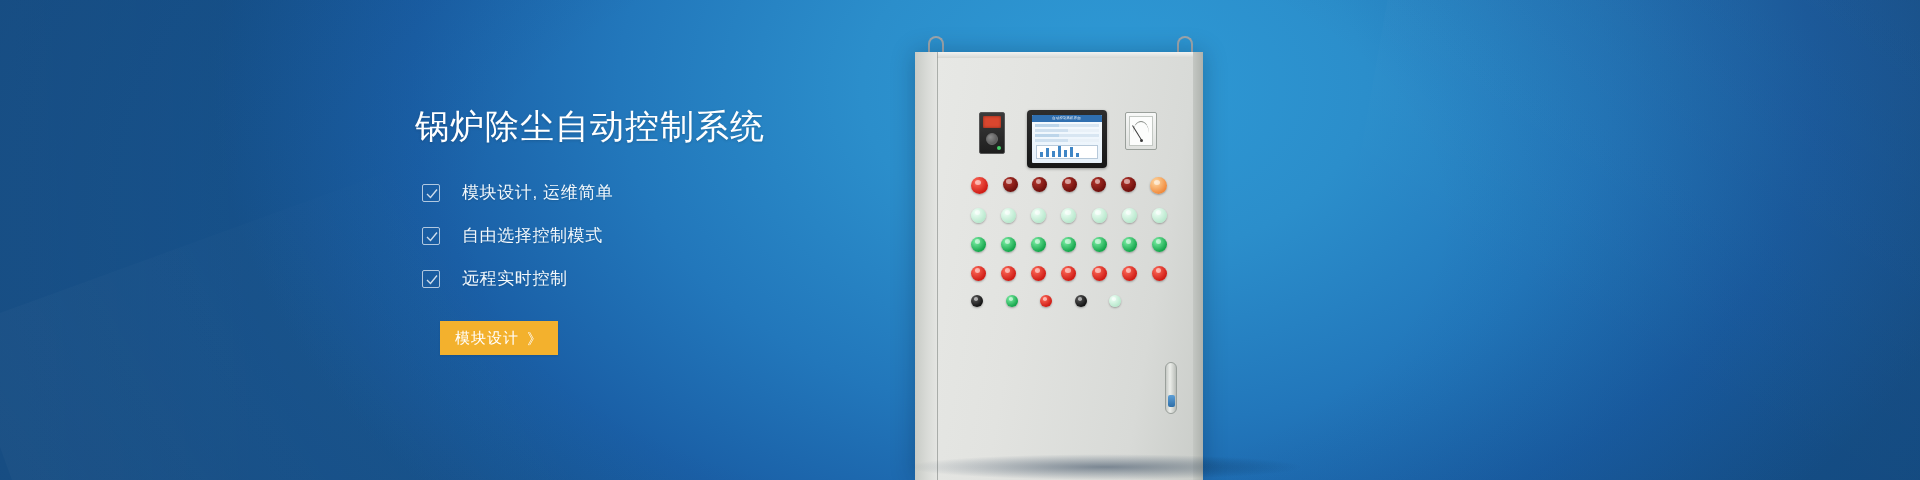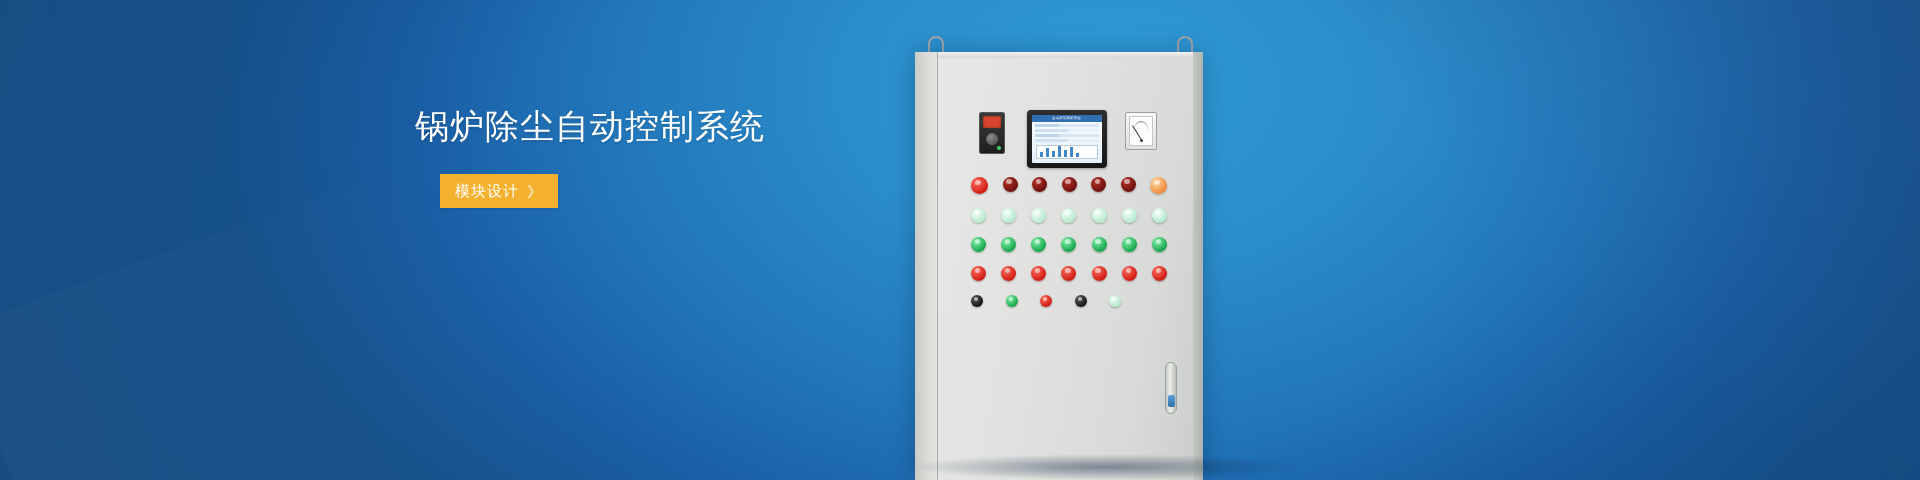--- a/index.html
+++ b/index.html
@@ -290,20 +290,50 @@
 
   <div class="streak streak-a"></div>
   <div class="streak streak-b"></div>
   <div class="streak streak-c"></div>
   <div class="vignette"></div>
 
   <div class="copy">
 
     <div class="headline">锅炉除尘自动控制系统</div>
 
+    <ul class="bullets">
+
+      <li class="bullet">
+        <span class="cbox">
+          <svg width="14" height="14" viewBox="0 0 14 14">
+            <polyline points="2,7 5.5,10.5 12,2.5" fill="none" stroke="rgba(255,255,255,0.85)" stroke-width="1.4"></polyline>
+          </svg>
+        </span>
+        <span class="bullet-text">模块设计, 运维简单</span>
+      </li>
+
+      <li class="bullet">
+        <span class="cbox">
+          <svg width="14" height="14" viewBox="0 0 14 14">
+            <polyline points="2,7 5.5,10.5 12,2.5" fill="none" stroke="rgba(255,255,255,0.85)" stroke-width="1.4"></polyline>
+          </svg>
+        </span>
+        <span class="bullet-text">自由选择控制模式</span>
+      </li>
+
+      <li class="bullet">
+        <span class="cbox">
+          <svg width="14" height="14" viewBox="0 0 14 14">
+            <polyline points="2,7 5.5,10.5 12,2.5" fill="none" stroke="rgba(255,255,255,0.85)" stroke-width="1.4"></polyline>
+          </svg>
+        </span>
+        <span class="bullet-text">远程实时控制</span>
+      </li>
+
+    </ul>
 
     <button class="cta">
       <span>模块设计</span>
       <span class="chev">》</span>
     </button>
 
   </div>
 
   <div class="panel-scene">
 

